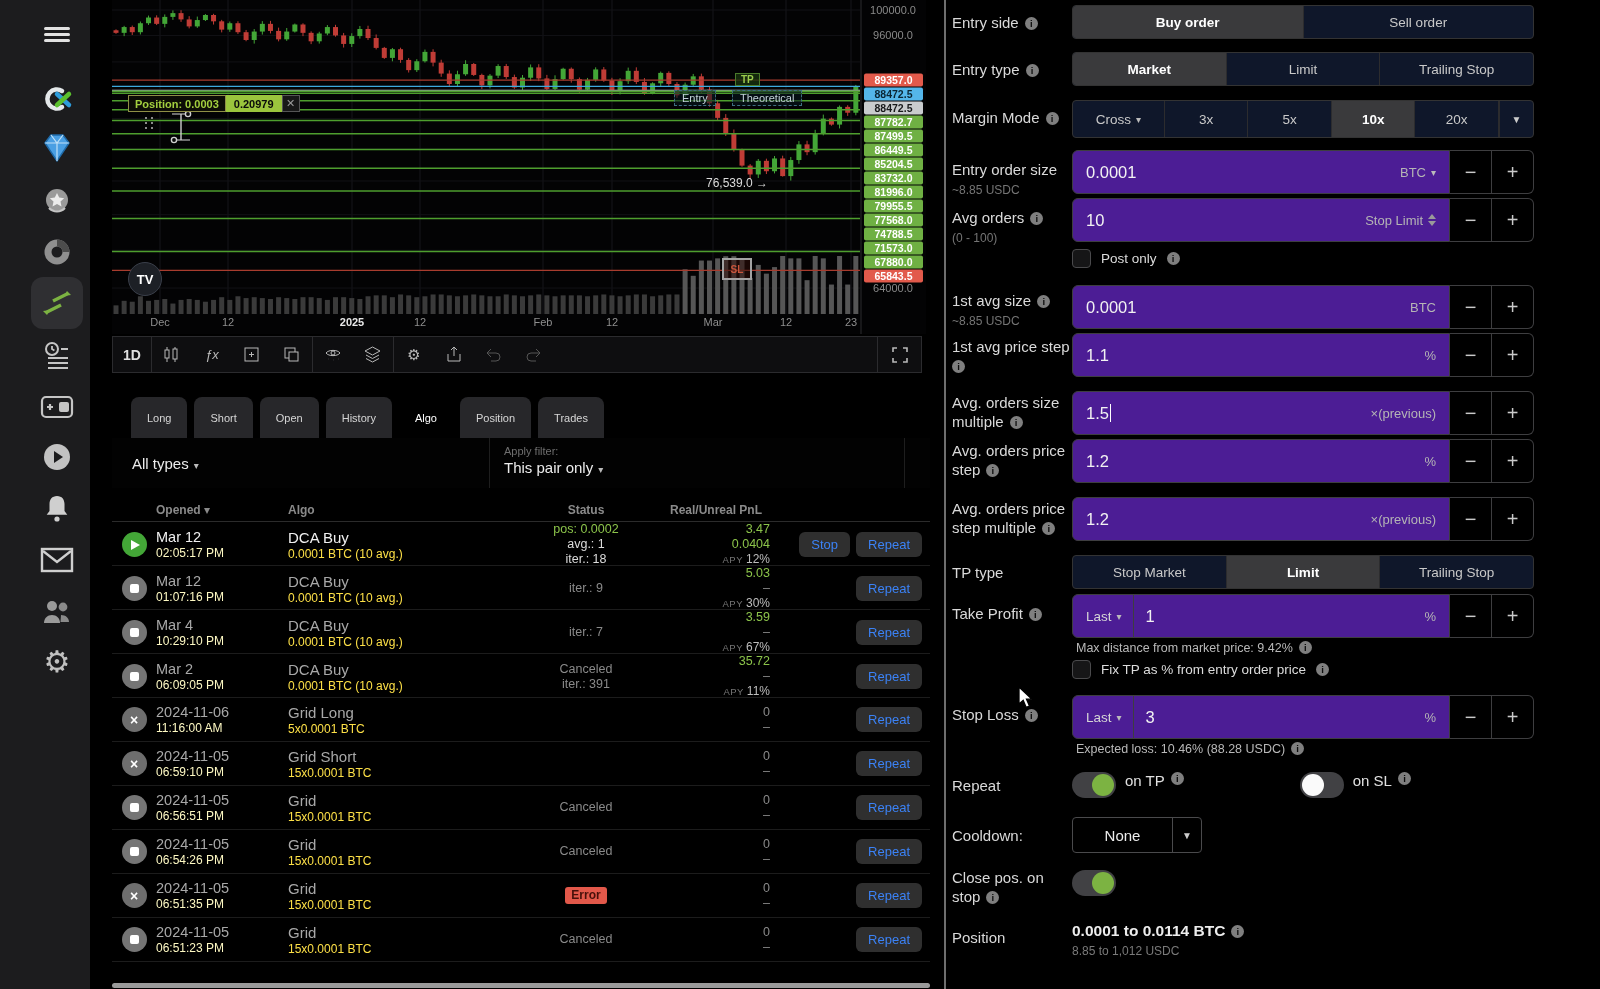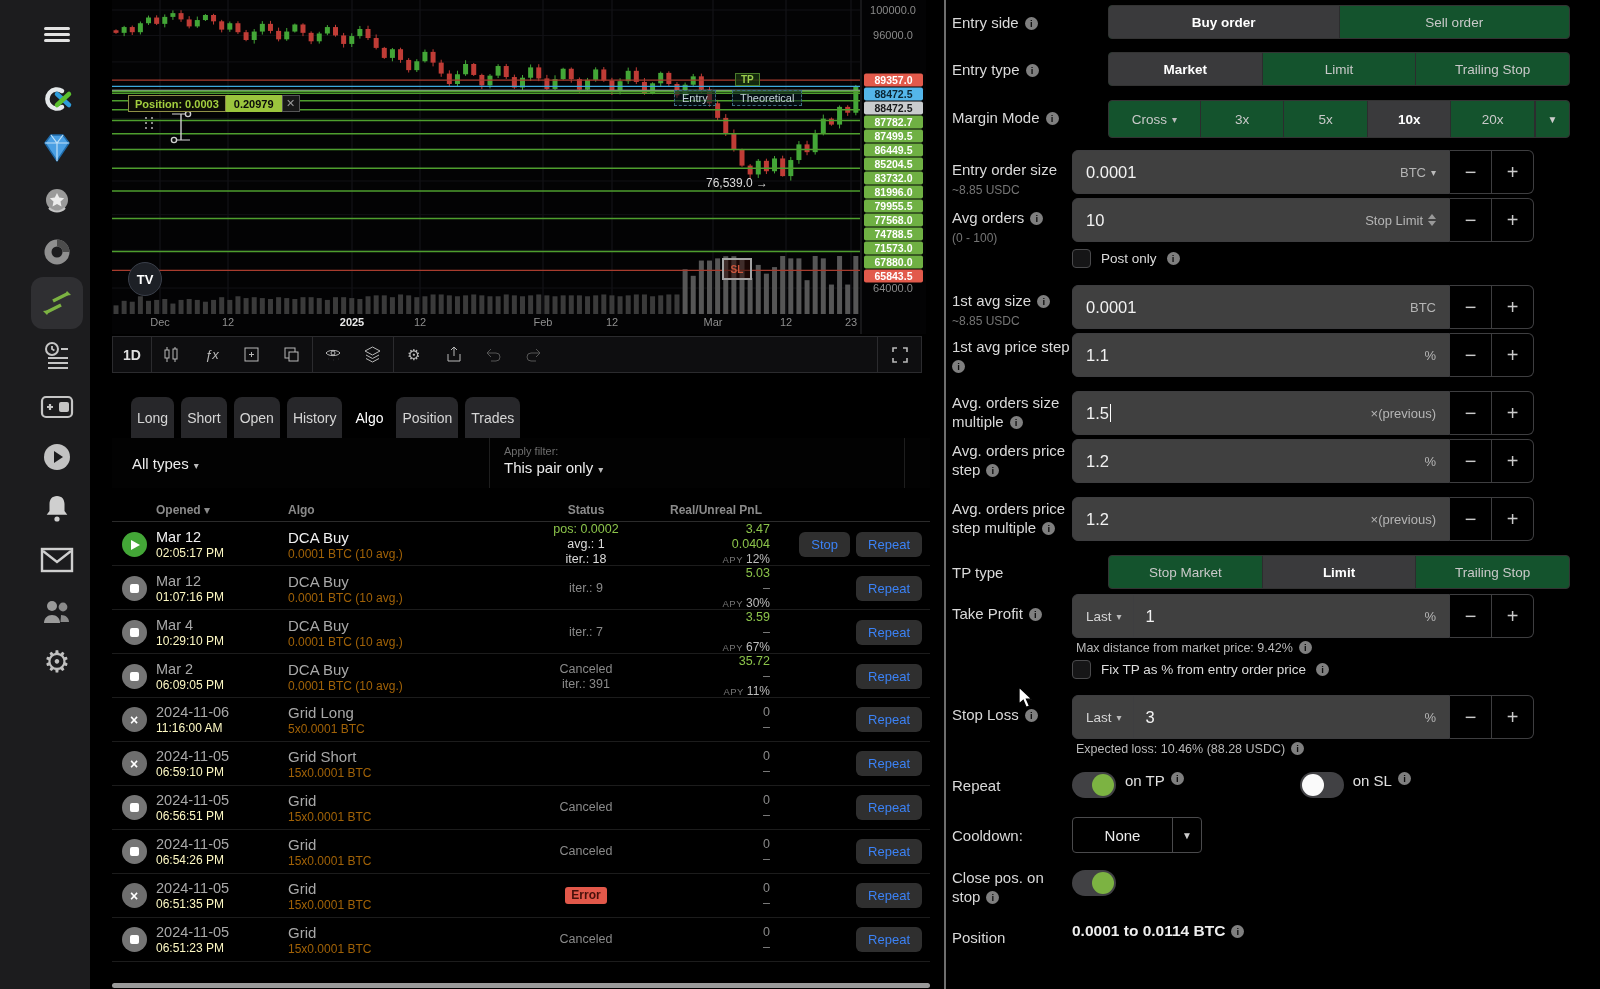--- a/index.html
+++ b/index.html
@@ -41,21 +41,21 @@
     border:1px solid #2b2b2e;display:flex;align-items:stretch;}
   .tb-seg{display:flex;align-items:center;padding:0 10px;color:#c6c6c6;font-size:14px;}
   .tb-sep{width:1px;background:#2b2b2e;}
   .tb-ico{width:40px;display:flex;align-items:center;justify-content:center;color:#b8b8b8;}
   .tb-ico.dim{color:#555;}
   .tb-spacer{flex:1;}
   .tb-full{width:44px;border-left:1px solid #2b2b2e;display:flex;align-items:center;justify-content:center;}
 
   
   #tabs{position:absolute;left:41px;top:397px;display:flex;gap:7px;height:41px;}
-  .tab{background:#27272a;color:#d6d6d6;font-size:14px;padding:0 6px;border-radius:8px 8px 0 0;
+  .tab{background:#27272a;color:#d6d6d6;font-size:11px;padding:0 16px;border-radius:8px 8px 0 0;
     display:flex;align-items:center;}
   .tab.active{background:#000;color:#fff;}
 
   
   #filterbar{position:absolute;left:22px;top:438px;width:818px;height:50px;background:#020202;display:flex;}
   .fb-left{width:378px;display:flex;align-items:center;padding-left:20px;border-right:1px solid #1e1e1e;}
   .fb-mid{width:415px;padding:7px 0 0 14px;border-right:1px solid #1e1e1e;}
   .fb-stub{flex:1;}
   .fb-main{color:#ececec;font-size:15px;}
   .fb-sub{color:#6f6f6f;font-size:11px;margin-bottom:2px;}
@@ -69,21 +69,21 @@
   .trow{display:grid;grid-template-columns:44px 132px 214px 168px 100px 1fr;height:44px;
     border-bottom:1px solid #1c1c1c;align-items:center;}
   .c-icon{display:flex;justify-content:center;}
   .row-ic{width:25px;height:25px;border-radius:50%;display:flex;align-items:center;justify-content:center;}
   .ic-play{background:#43a637;}
   .ic-play i{display:block;width:0;height:0;border-left:9px solid #fff;border-top:5px solid transparent;border-bottom:5px solid transparent;margin-left:3px;}
   .ic-stop{background:#757575;}
   .ic-stop i{display:block;width:9px;height:9px;background:#fff;border-radius:2px;}
   .ic-x{background:#6e6e6e;color:#fff;font-size:14px;font-weight:bold;line-height:1;}
   .d-main{font-size:14.5px;color:#a8a8a8;} .d-sub{font-size:12px;color:#fef9c3;margin-top:1px;}
-  .a-main{font-size:15px;color:#a8a8a8;} .a-sub{font-size:12px;color:#a16207;margin-top:1px;}
+  .a-main{font-size:15px;color:#a8a8a8;} .a-sub{font-size:12px;color:#fde047;margin-top:1px;}
   .trow.active .d-main,.trow.active .a-main{color:#f0f0f0;}
   .c-status{text-align:center;font-size:12.5px;line-height:15px;}
   .c-pnl{text-align:right;font-size:12.5px;line-height:15px;}
   .t-green{color:#8bc34a;} .t-light{color:#dcdcdc;} .t-muted{color:#8a8a8a;}
   .apy-k{color:#757575;font-size:9.5px;letter-spacing:.5px;} .apy-v{color:#bdbdbd;font-size:12px;}
   .err-badge{display:inline-block;background:#e2584a;color:#47100a;font-weight:bold;font-size:12px;
     padding:1px 6px;border-radius:3px;}
   .c-btns{display:flex;justify-content:flex-end;gap:6px;padding-right:8px;}
   .tbtn{background:#2f2f2f;color:#3b82f6;font-size:13px;border:none;border-radius:6px;padding:5px 12px;cursor:pointer;}
   #table-scroll{position:absolute;left:22px;top:983px;width:818px;height:5px;background:#9a9a9a;border-radius:3px;}
@@ -92,29 +92,29 @@
   #panel-scroll{position:absolute;left:944px;top:0;width:2px;height:989px;background:#6e6e6e;}
 
   
   #panel{position:absolute;left:948px;top:0;width:652px;height:989px;background:#000;}
   .prow{position:absolute;left:0;width:652px;display:flex;}
   .plabel{width:124px;padding:8px 0 0 4px;font-size:15px;color:#d9d9d9;line-height:19px;}
   .plabel .sub{font-size:12px;color:#757575;margin-top:2px;}
   .pctrl{width:462px;}
   .info{display:inline-flex;width:13px;height:13px;border-radius:50%;background:#7f7f7f;color:#0d0d0d;
     font-size:9.5px;font-weight:bold;align-items:center;justify-content:center;margin-left:6px;vertical-align:1px;font-style:normal;}
-  .seg{display:flex;border:1px solid #333;border-radius:4px;overflow:hidden;height:34px;background:#14532d;margin-left:36px;}
+  .seg{display:flex;border:1px solid #333;border-radius:4px;overflow:hidden;height:34px;background:#0f172a;}
   .segbtn{flex:1;display:flex;align-items:center;justify-content:center;font-size:13.5px;color:#c9c9c9;
     border-right:1px solid #2c2c2e;cursor:pointer;white-space:nowrap;}
   .segbtn:last-child{border-right:none;}
   .segbtn.sel{background:#3a3a3c;color:#fff;font-weight:bold;}
   .seg.tall{height:38px;}
   .seg-arrow{width:34px;flex:none;display:flex;align-items:center;justify-content:center;color:#ccc;font-size:10px;}
   .stepper{display:flex;height:44px;}
-  .inputbox{flex:1;display:flex;align-items:center;background:#404040;border:1px solid #3e3e40;
+  .inputbox{flex:1;display:flex;align-items:center;background:#4c1d95;border:1px solid #3e3e40;
     border-radius:6px 0 0 6px;padding:0 13px;}
   .inputbox .val{font-size:16.5px;color:#f2f2f2;}
   .inputbox .unit{margin-left:auto;font-size:13px;color:#b5b5b5;display:flex;align-items:center;}
   .inputbox .pfx{display:flex;align-items:center;align-self:stretch;border-right:1px solid #3e3e40;
     padding-right:11px;margin-right:12px;font-size:13.5px;color:#d5d5d5;}
   .step{width:42px;border:1px solid #3e3e40;border-left:none;background:transparent;color:#c9c9c9;
     font-size:20px;cursor:pointer;padding:0;}
   .step.plus{border-radius:0 6px 6px 0;}
   .text-caret{display:inline-block;width:1.5px;height:18px;background:#fff;margin-left:1px;vertical-align:-3px;}
   .sortgl{display:inline-flex;flex-direction:column;margin-left:5px;line-height:0;}
@@ -1199,19 +1199,20 @@
       <div class="toggle on">
           <div class="knob"></div>
         </div>
     </div>
   </div>
 
   <div class="prow" style="top:920px">
     <div class="plabel"><span>Position</span></div>
     <div class="pctrl" style="padding-top:2px">
       <div><span class="pos-val">0.0001 to 0.0114 BTC</span><i class="info">i</i></div>
+      <div class="pos-sub">8.85 to 1,012 USDC</div>
     </div>
   </div>
 </div>
 
 <svg id="cursor" width="19" height="24" viewBox="0 0 19 24">
   <path d="M1 1v17l4.2-3.6 3 7 3.3-1.4-3-6.8H14z" fill="#fff" stroke="#000" stroke-width="1.3"></path>
 </svg>
 
 </body></html>

